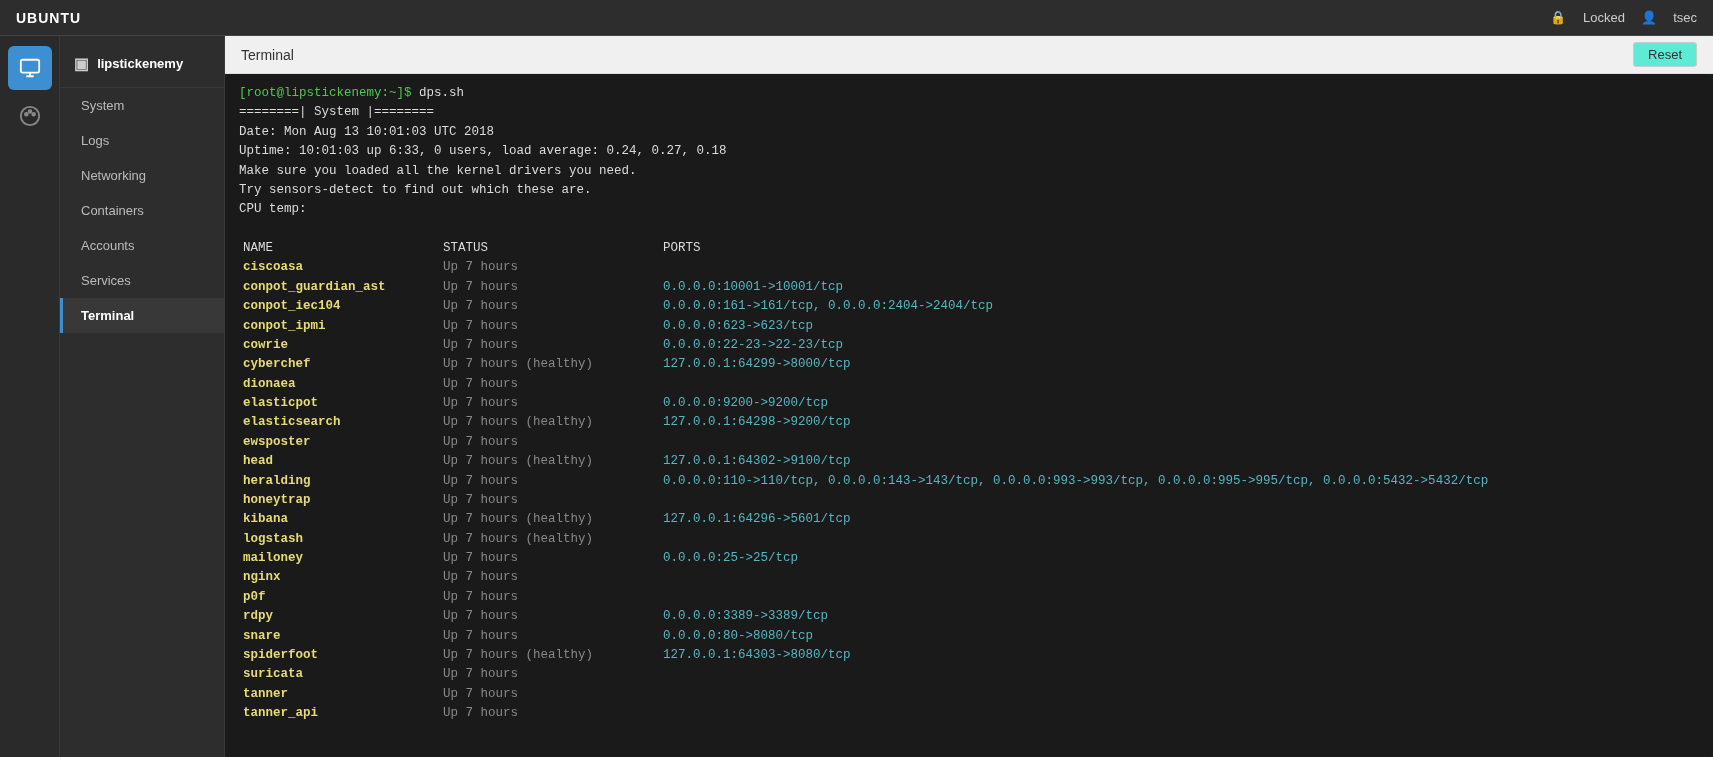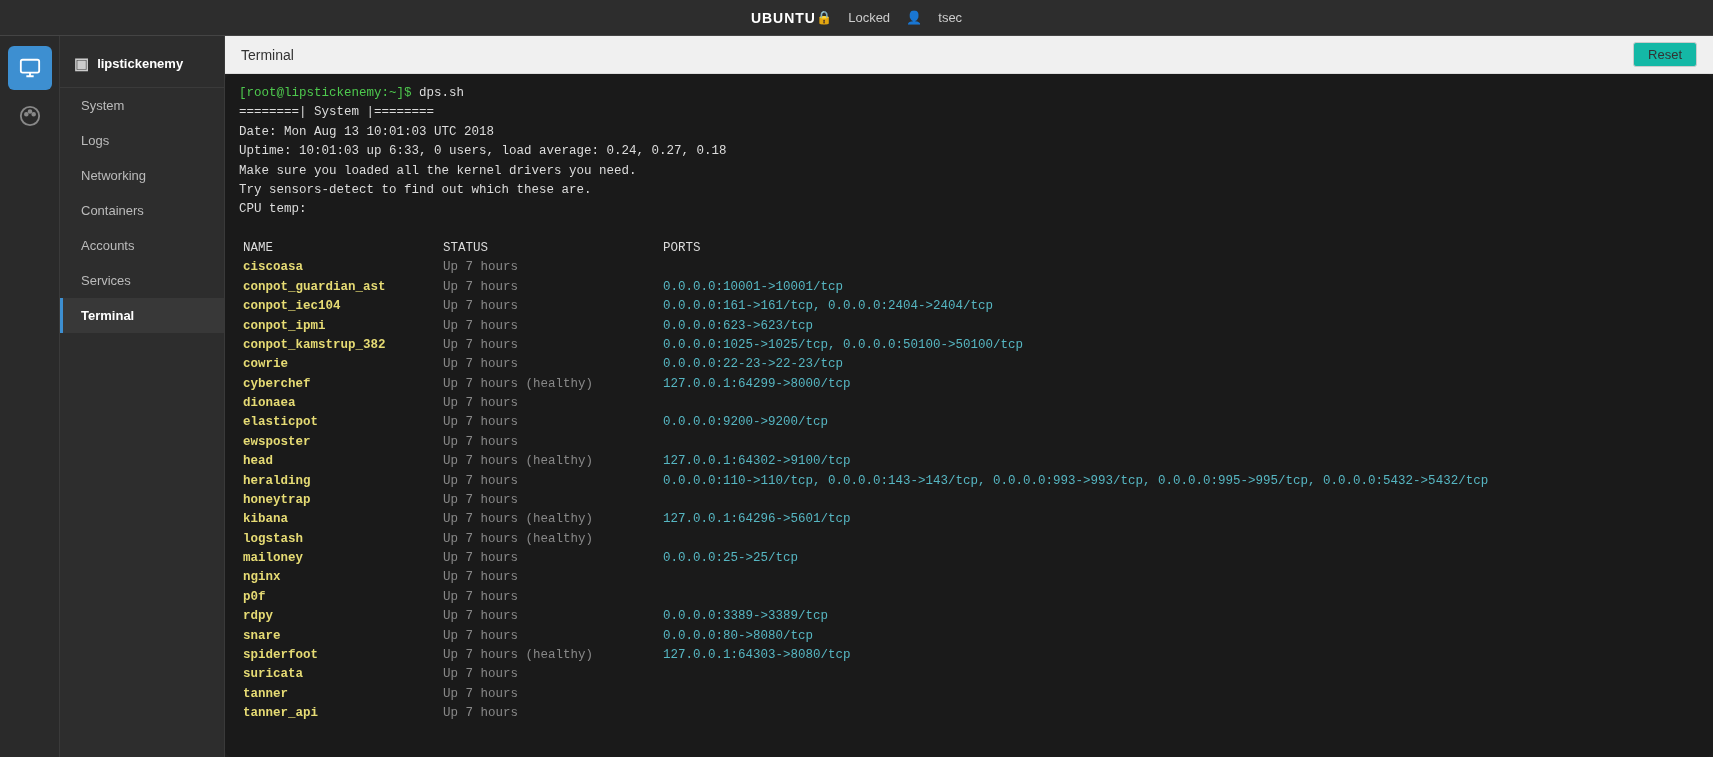--- a/index.html
+++ b/index.html
@@ -2,21 +2,21 @@
 <html><head>
   <meta charset="utf-8">
   <style>
     * { margin: 0; padding: 0; box-sizing: border-box; }
     body { font-family: 'Courier New', monospace; background: #1e1e1e; color: #ccc; display: flex; height: 757px; overflow: hidden; }
 
     
     .topbar {
       position: fixed; top: 0; left: 0; right: 0; height: 36px;
       background: #2d2d2d; display: flex; align-items: center;
-      justify-content: center; padding: 0 16px; z-index: 100;
+      justify-content: space-between; padding: 0 16px; z-index: 100;
       border-bottom: 1px solid #444;
     }
     .topbar-left { color: #fff; font-family: Arial, sans-serif; font-size: 14px; font-weight: bold; letter-spacing: 1px; }
     .topbar-right { display: flex; align-items: center; gap: 16px; font-family: Arial, sans-serif; font-size: 13px; color: #ccc; }
 
     
     .icon-sidebar {
       position: fixed; top: 36px; left: 0; width: 60px; height: calc(100% - 36px);
       background: #2a2a2a; display: flex; flex-direction: column; align-items: center;
       padding-top: 10px; gap: 4px; border-right: 1px solid #3a3a3a; z-index: 90;
@@ -50,21 +50,21 @@
       margin-top: 36px; margin-left: 225px; flex: 1; display: flex; flex-direction: column; height: calc(100% - 36px);
     }
 
     
     .terminal-header {
       background: #f0f0f0; color: #333; padding: 0 16px; height: 38px;
       display: flex; align-items: center; justify-content: space-between;
       border-bottom: 1px solid #ddd; font-family: Arial, sans-serif; font-size: 14px;
     }
     .reset-button {
-      background: #14b8a6; border: 1px solid #ccc; padding: 4px 14px;
+      background: #5eead4; border: 1px solid #ccc; padding: 4px 14px;
       font-size: 13px; cursor: pointer; border-radius: 3px; color: #333;
       font-family: Arial, sans-serif;
     }
 
     
     .terminal-body {
       flex: 1; background: #1a1a1a; overflow-y: auto; padding: 10px 14px;
       font-size: 12.5px; line-height: 1.55; border-radius: 8px;
     }
     .t-green { color: #4ec94e; }
@@ -172,43 +172,43 @@
             <td class="col-name t-bold-yellow">conpot_iec104</td>
             <td class="col-status"><span class="t-dim">Up 7 hours</span></td>
             <td class="col-ports t-cyan">0.0.0.0:161-&gt;161/tcp, 0.0.0.0:2404-&gt;2404/tcp</td>
           </tr>
           <tr>
             <td class="col-name t-bold-yellow">conpot_ipmi</td>
             <td class="col-status"><span class="t-dim">Up 7 hours</span></td>
             <td class="col-ports t-cyan">0.0.0.0:623-&gt;623/tcp</td>
           </tr>
           <tr>
-            <td class="col-name t-bold-yellow">conpot_kamstrup_382</td>
-            <td class="col-status"><span class="t-dim">Up 7 hours</span></td>
-            <td class="col-ports t-cyan">0.0.0.0:1025-&gt;1025/tcp, 0.0.0.0:50100-&gt;50100/tcp</td>
-          </tr>
-          <tr>
             <td class="col-name t-bold-yellow">cowrie</td>
             <td class="col-status"><span class="t-dim">Up 7 hours</span></td>
             <td class="col-ports t-cyan">0.0.0.0:22-23-&gt;22-23/tcp</td>
           </tr>
           <tr>
             <td class="col-name t-bold-yellow">cyberchef</td>
             <td class="col-status"><span class="t-dim">Up 7 hours (healthy)</span></td>
             <td class="col-ports t-cyan">127.0.0.1:64299-&gt;8000/tcp</td>
           </tr>
           <tr>
             <td class="col-name t-bold-yellow">dionaea</td>
             <td class="col-status"><span class="t-dim">Up 7 hours</span></td>
             <td class="col-ports t-cyan"></td>
           </tr>
           <tr>
             <td class="col-name t-bold-yellow">elasticpot</td>
             <td class="col-status"><span class="t-dim">Up 7 hours</span></td>
             <td class="col-ports t-cyan">0.0.0.0:9200-&gt;9200/tcp</td>
+          </tr>
+          <tr>
+            <td class="col-name t-bold-yellow">elasticsearch</td>
+            <td class="col-status"><span class="t-dim">Up 7 hours (healthy)</span></td>
+            <td class="col-ports t-cyan">127.0.0.1:64298-&gt;9200/tcp</td>
           </tr>
           <tr>
             <td class="col-name t-bold-yellow">ewsposter</td>
             <td class="col-status"><span class="t-dim">Up 7 hours</span></td>
             <td class="col-ports t-cyan"></td>
           </tr>
           <tr>
             <td class="col-name t-bold-yellow">head</td>
             <td class="col-status"><span class="t-dim">Up 7 hours (healthy)</span></td>
             <td class="col-ports t-cyan">127.0.0.1:64302-&gt;9100/tcp</td>

